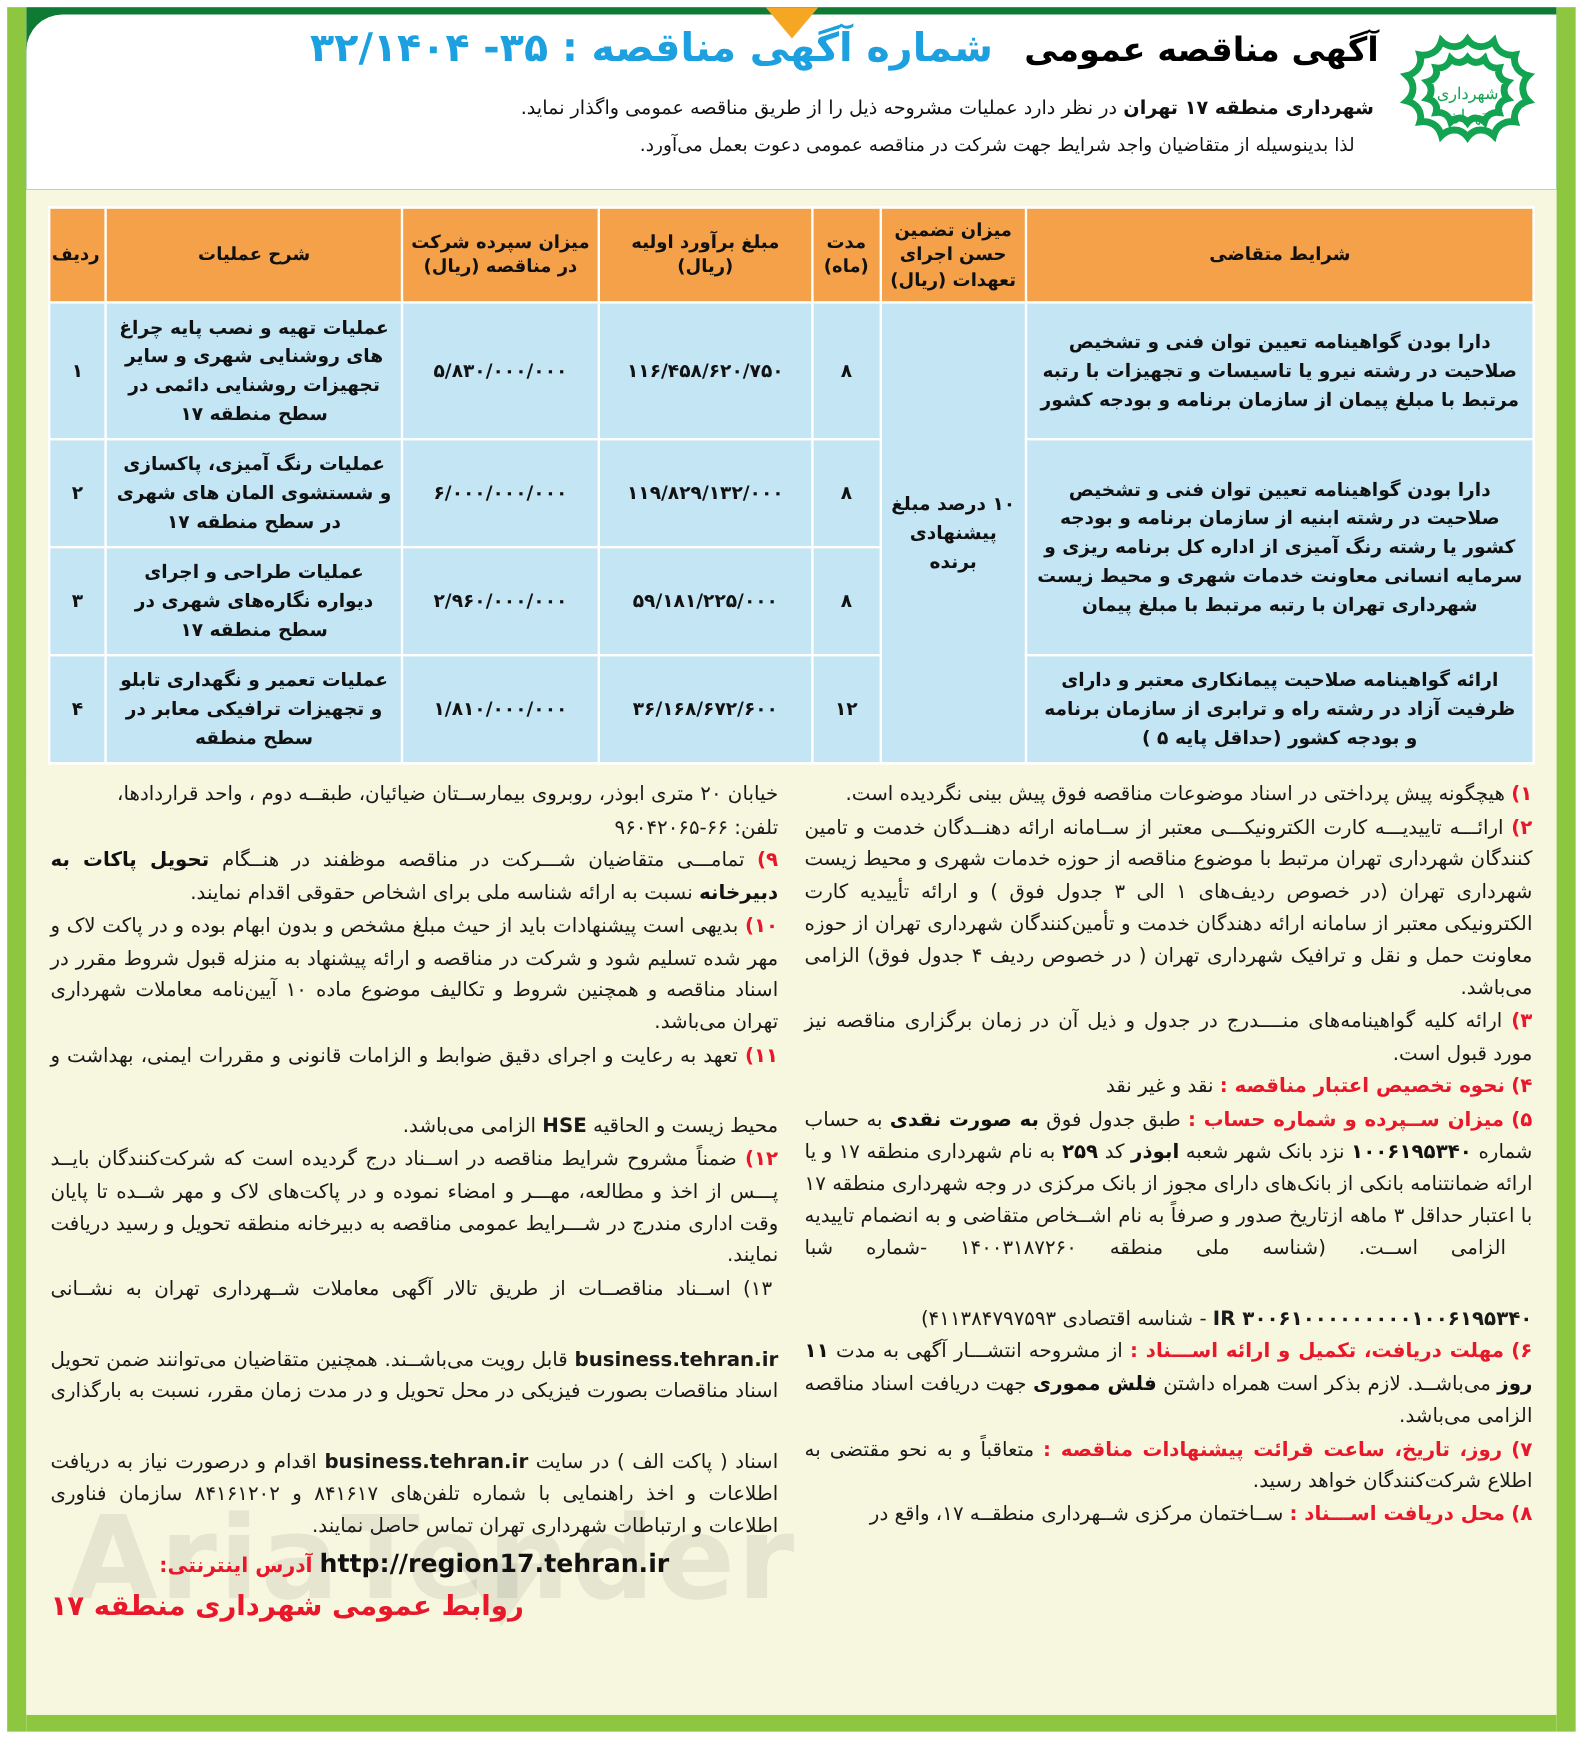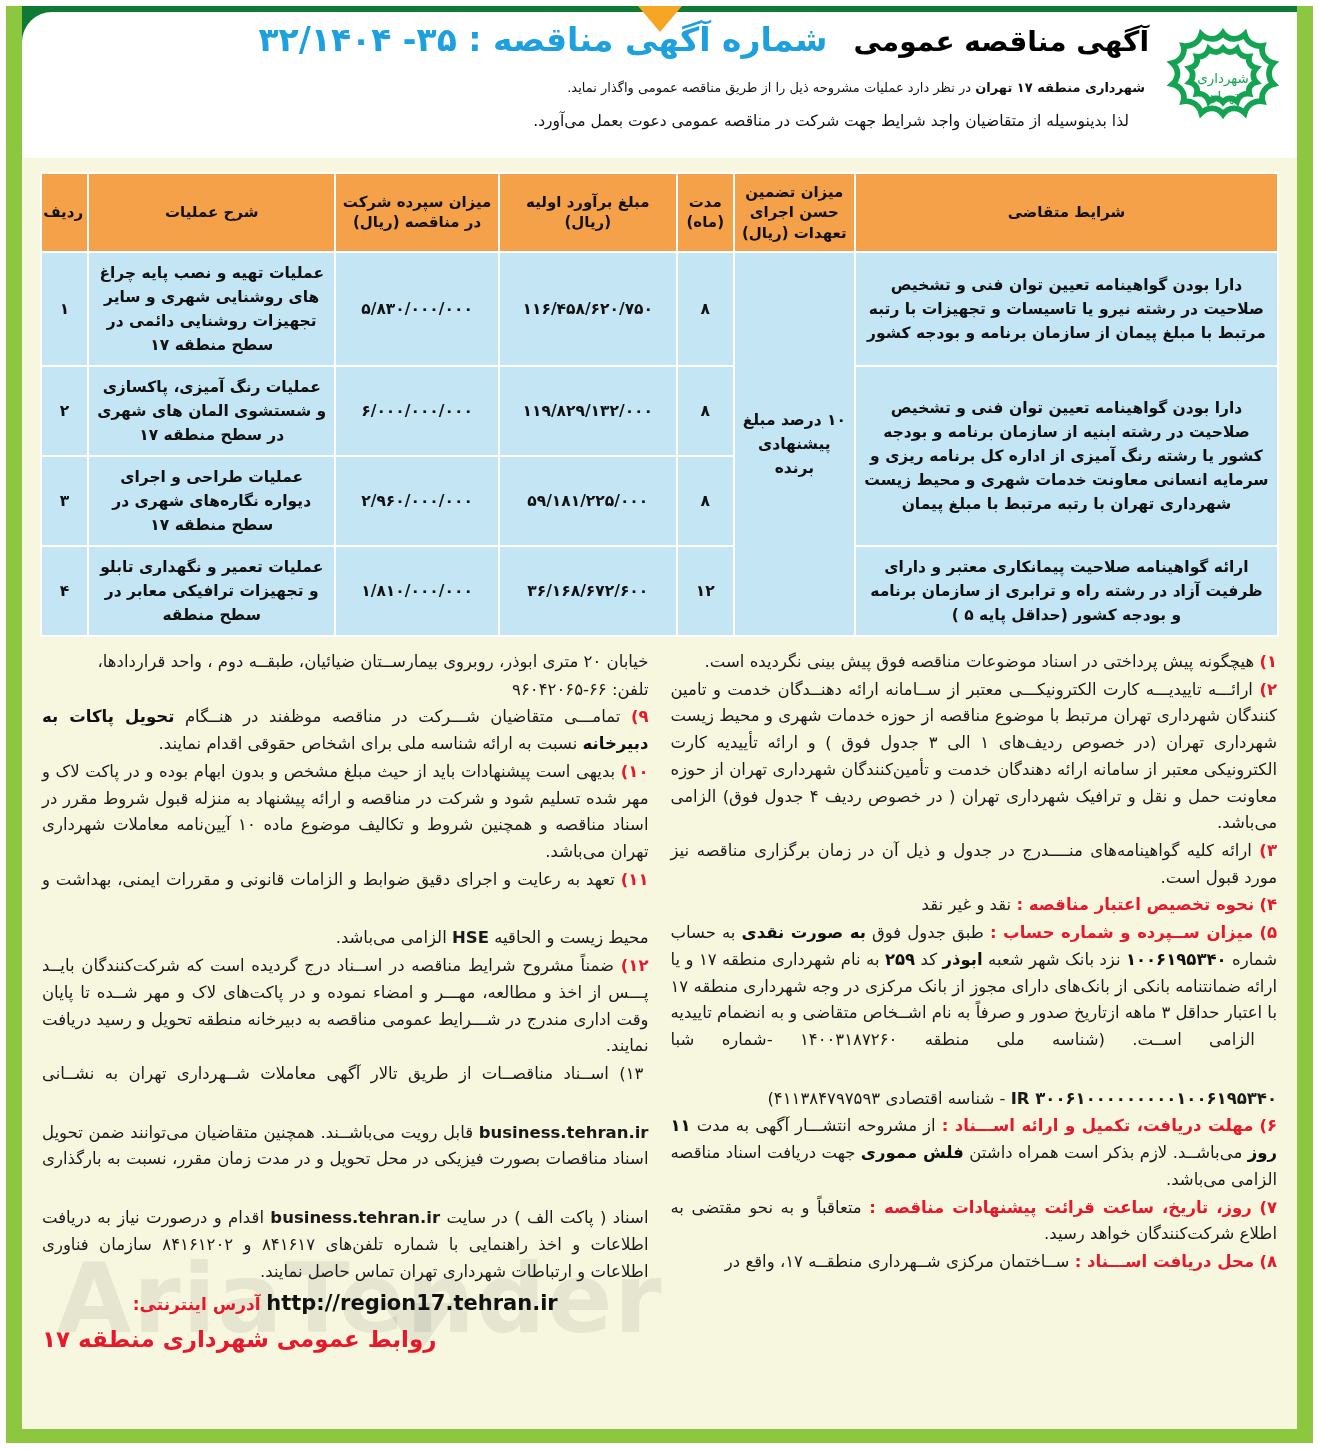--- a/index.html
+++ b/index.html
@@ -75,21 +75,21 @@
     color:#1da0e0;
     font-size:33px;
     font-weight:bold;
     white-space:nowrap;
     line-height:1.1;
   }
   .hdr-sub1{
     position:absolute;
     top:72px;right:152px;left:220px;
     text-align:right;
-    font-size:13px;
+    font-size:16px;
     color:#111;
     direction:rtl;
     line-height:1.5;
   }
   .hdr-sub1 b{font-weight:bold;}
   .hdr-sub2{
     position:absolute;
     top:104px;right:168px;left:250px;
     text-align:right;
     font-size:15.5px;

